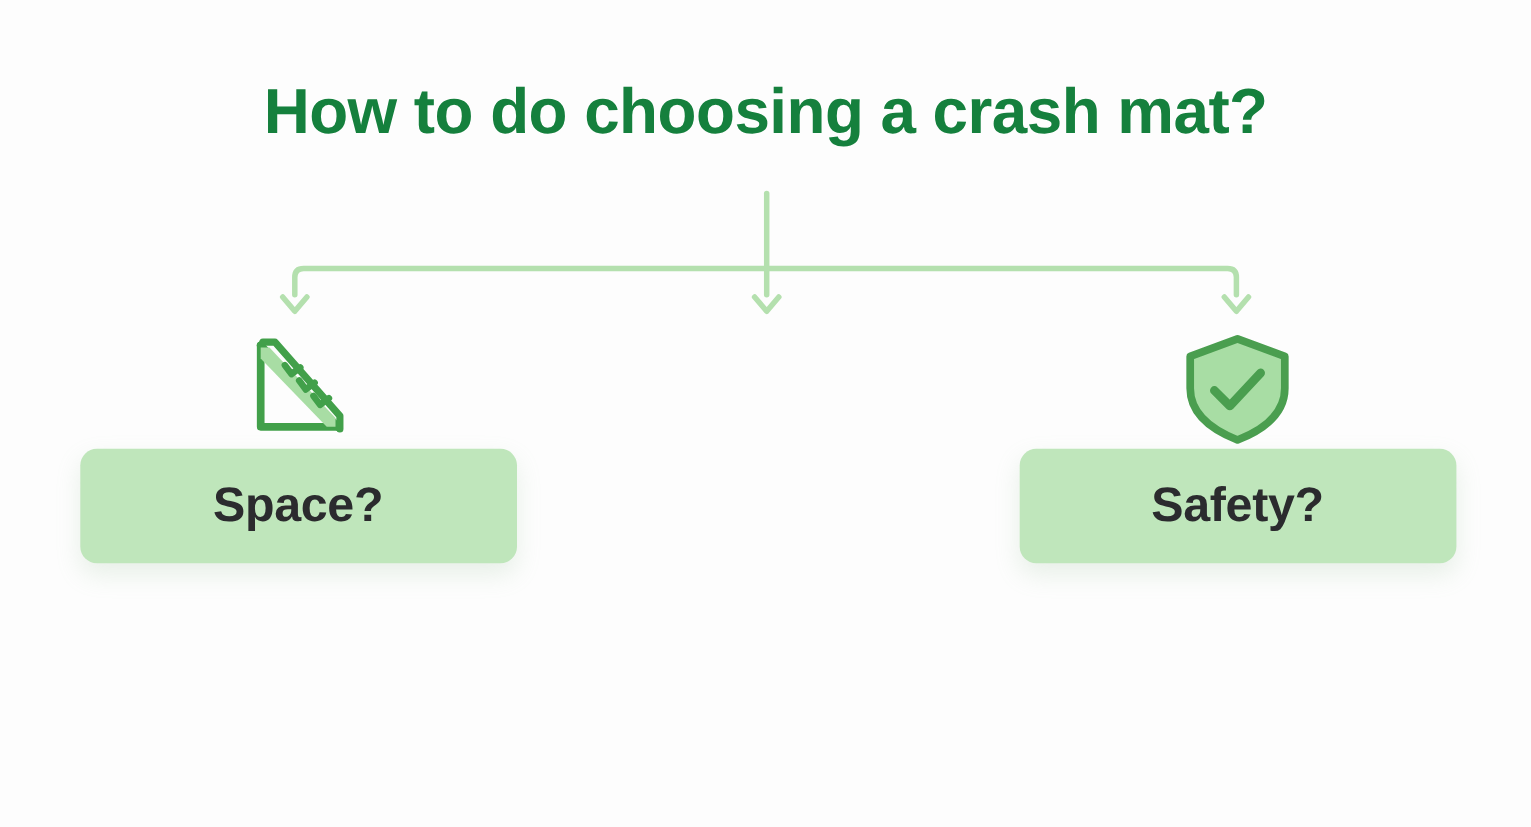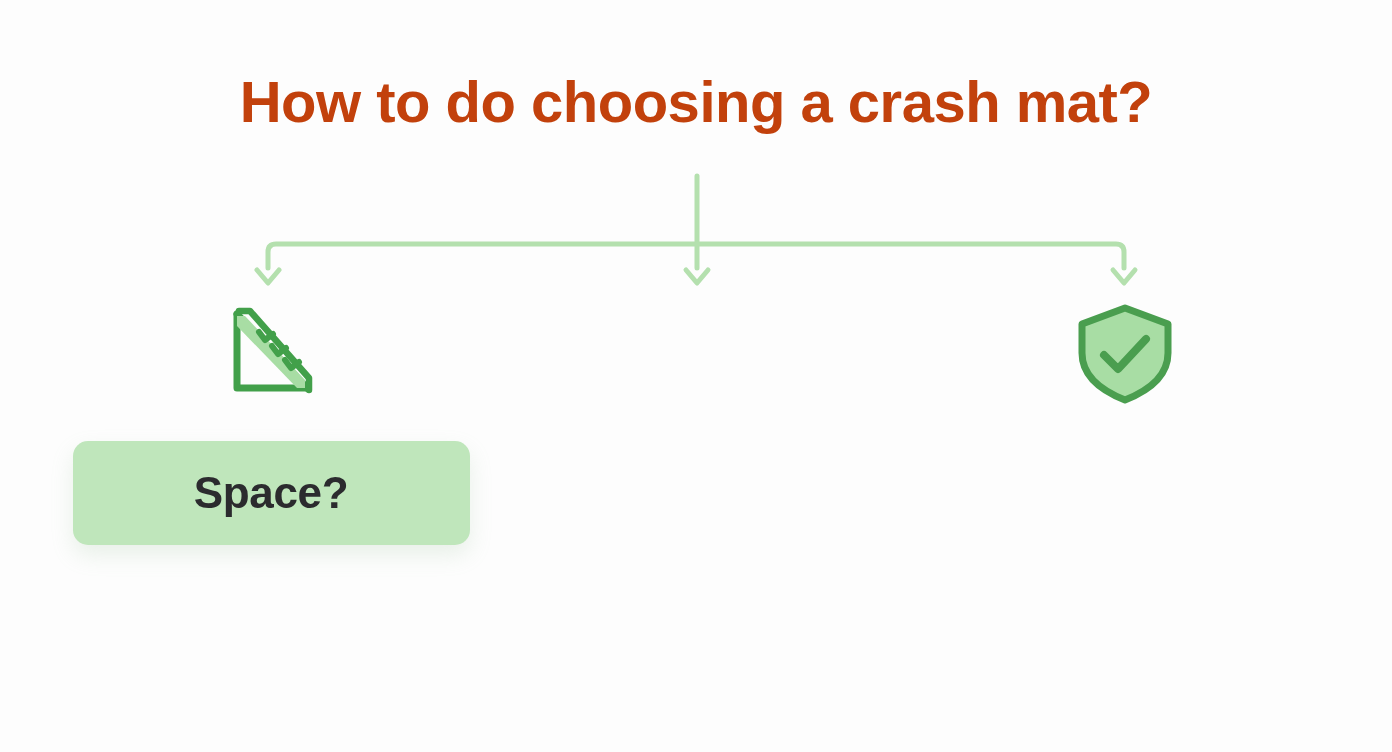--- a/index.html
+++ b/index.html
@@ -25,21 +25,21 @@
   
   .title {
     position: absolute;
     left: 0;
     top: 68px;
     width: 1392px;
     text-align: center;
     font-size: 58px;
     font-weight: 700;
     letter-spacing: -0.5px;
-    color: #c2410c;
+    color: #15803d;
     white-space: nowrap;
   }
 
   
   .connector {
     position: absolute;
     left: 0;
     top: 0;
     width: 1392px;
     height: 752px;
@@ -69,21 +69,20 @@
   .icon-wrap {
     height: 108px;
     display: flex;
     align-items: center;
     justify-content: center;
   }
 
   .label-box {
     width: 397px;
     height: 104px;
-    margin-top: 33px;
     border-radius: 15px;
     background: #bfe6bb;
     box-shadow: 0 10px 22px rgba(150, 190, 150, 0.20);
     display: flex;
     align-items: center;
     justify-content: center;
   }
   .label-text {
     font-size: 44px;
     font-weight: 700;
@@ -146,16 +145,19 @@
 
     <div class="branch branch-3">
       <div class="icon-wrap">
         <svg width="104" height="102" viewBox="0 0 104 102">
 
           <path d="M52,5 L95,21 L95,50 Q95,80 52,97 Q9,80 9,50 L9,21 Z" fill="#a8dda4" stroke="#4a9e4f" stroke-width="7" stroke-linejoin="round"></path>
 
           <path d="M31,52 L45,66 L73,36" fill="none" stroke="#4a9e4f" stroke-width="8" stroke-linecap="round" stroke-linejoin="round"></path>
         </svg>
       </div>
+      <div class="label-box">
+        <span class="label-text">Safety?</span>
+      </div>
     </div>
 
   </div>
 </div>
 
 </body></html>

